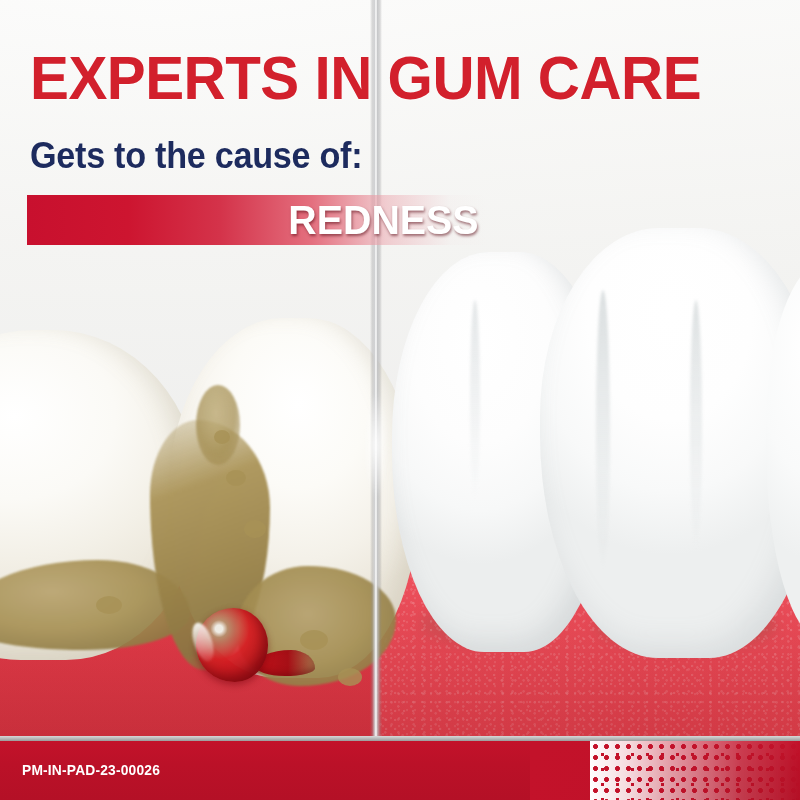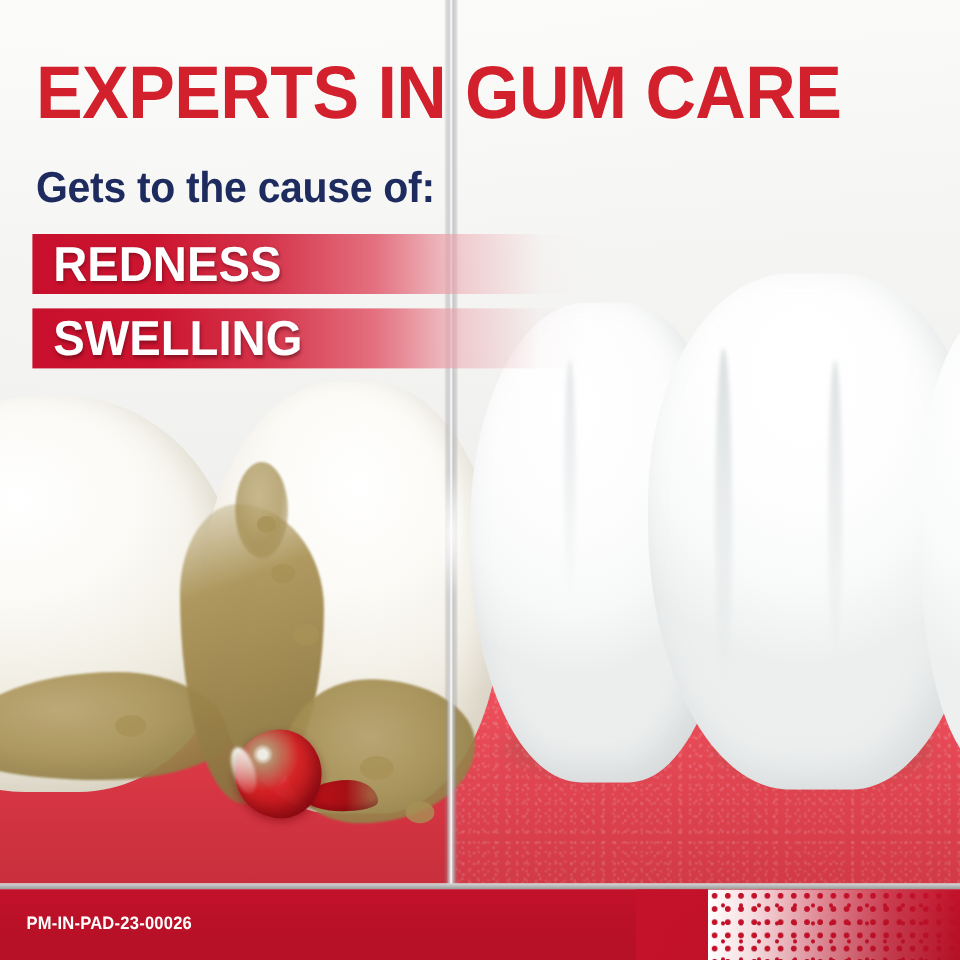--- a/index.html
+++ b/index.html
@@ -184,20 +184,21 @@
     position:relative;height:50px;margin-bottom:12px;
     display:flex;align-items:center;
     background:linear-gradient(90deg,
       #c8102e 0%,
       #cd1530 22%,
       #d4334a 42%,
       #e4707f 62%,
       rgba(236,170,178,.55) 78%,
       rgba(240,220,222,.12) 92%,
       rgba(255,255,255,0) 100%);
+    justify-content:flex-end;
   }
   .banner-label{
     padding-left:18px;
     color:#ffffff;
     font-size:41px;line-height:41px;font-weight:700;
     letter-spacing:0px;
     transform:scaleX(.96);transform-origin:left center;
     text-shadow:1px 2px 3px rgba(90,10,20,.55);
     white-space:nowrap;
   }
@@ -281,23 +282,20 @@
   </div>
 
   <div class="headline">EXPERTS IN GUM CARE</div>
 
   <div class="subhead">Gets to the cause of:</div>
 
   <div class="banners">
     <div class="banner">
       <span class="banner-label">REDNESS</span>
     </div>
-    <div class="banner">
-      <span class="banner-label">SWELLING</span>
-    </div>
   </div>
 
   <div class="footer-rule"></div>
   <div class="footer">
     <div class="footer-dither-solid"></div>
     <div class="footer-dither"></div>
     <div class="footer-code">PM-IN-PAD-23-00026</div>
   </div>
 
 </div>

